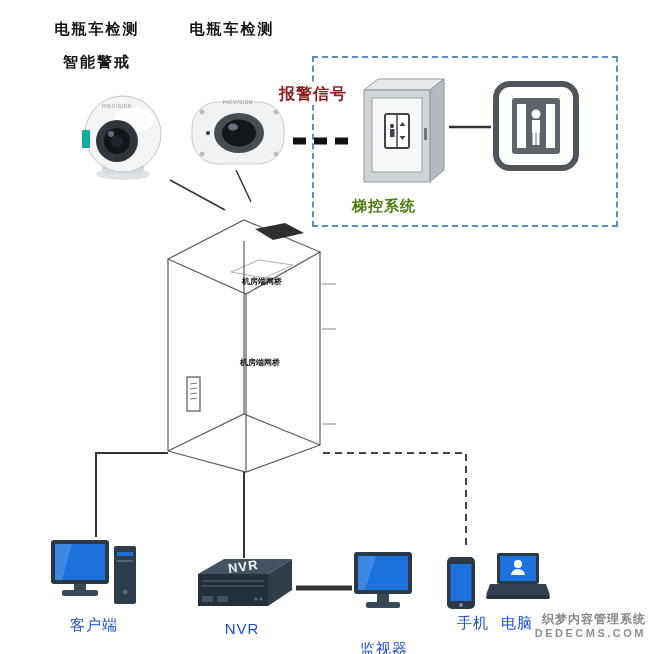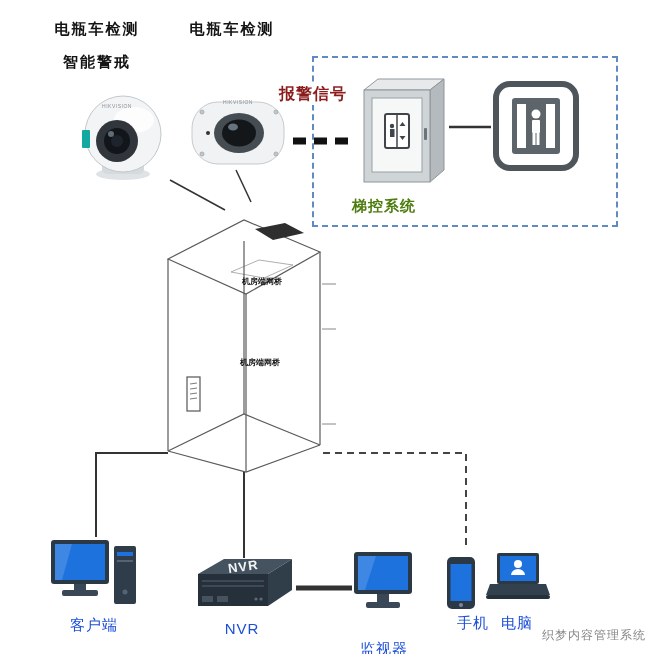--- a/index.html
+++ b/index.html
@@ -10,21 +10,21 @@
   svg { display:block; }
   .cam-label { font-size:15px; font-weight:700; color:#141414; text-align:center; letter-spacing:2px; }
   .alarm { font-size:16px; font-weight:700; color:#8b1c1c; background:#fff; padding:0 3px; letter-spacing:1px; }
   .dashed-box { border:2px dashed #5f8ac2; }
   .sys-label { font-size:15px; font-weight:600; color:#4d7c0f; text-align:left; letter-spacing:1px; }
   .bridge-label { font-size:8px; font-weight:700; color:#111; text-align:center; white-space:nowrap; }
   .dev-label { font-size:15px; color:#1d4ed8; text-align:center; letter-spacing:1px; }
   .brand { font-size:5px; color:#8b9197; text-align:center; letter-spacing:0.5px; }
   .nvr-text { font-size:13px; font-weight:700; color:#f2f4f6; transform:rotate(-8deg); letter-spacing:1px; }
   .wm { text-align:right; color:#858585; line-height:1.25; }
-  .wm .l1 { font-size:12px; font-weight:400; letter-spacing:1px; text-shadow:1px 1px 0 #fff;margin-top:16px; }
+  .wm .l1 { font-size:12px; font-weight:700; letter-spacing:1px; text-shadow:1px 1px 0 #fff; }
   .wm .l2 { font-size:11px; font-weight:700; letter-spacing:2.5px; color:#909090; text-shadow:1px 1px 0 #fff; }
 </style>
 </head>
 <body>
 
 <div id="canvas">
 
   <svg class="abs" style="left:0;top:0;" width="652" height="654" viewBox="0 0 652 654">
     <g stroke="#333" fill="none">
       <line x1="170" y1="180" x2="225" y2="210" stroke-width="1.5"></line>
@@ -170,15 +170,16 @@
     <rect x="16" y="4" width="36" height="25" fill="#1d72dd"></rect>
     <circle cx="34" cy="12" r="4" fill="#ffffff"></circle>
     <path d="M27,23 a7,6 0 0 1 14,0 z" fill="#ffffff"></path>
     <polygon points="6,32 62,32 66,43 2,43" fill="#33414f"></polygon>
     <rect x="2" y="43" width="64" height="4" rx="2" fill="#24303a"></rect>
   </svg>
   <div class="abs dev-label" style="left:488px;top:614px;width:58px;">电脑</div>
 
   <div class="abs wm" style="left:460px;top:612px;width:186px;">
     <div class="l1">织梦内容管理系统</div>
+    <div class="l2">DEDECMS.COM</div>
   </div>
 
 </div>
 
 </body></html>

